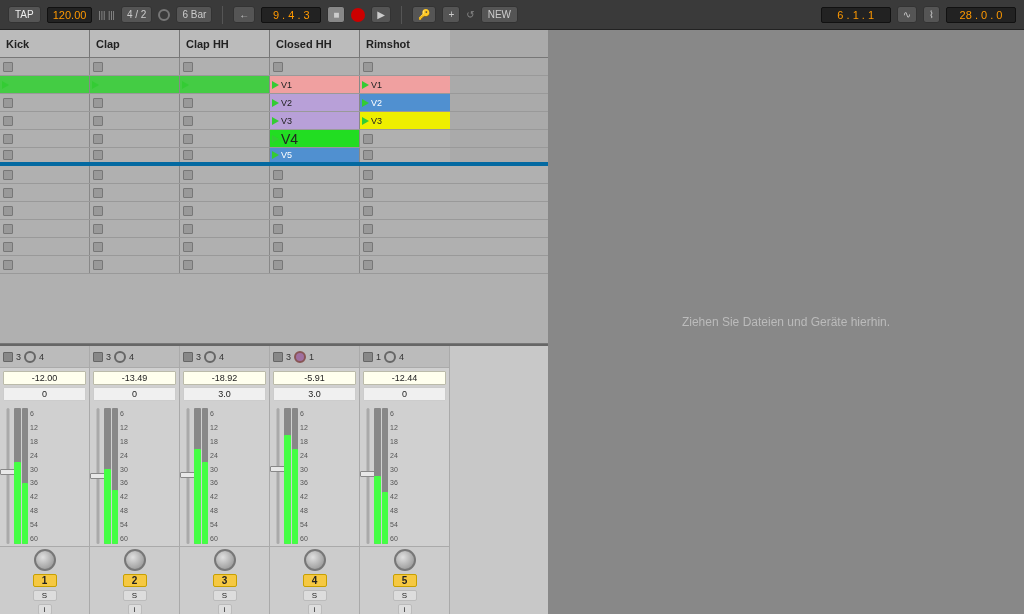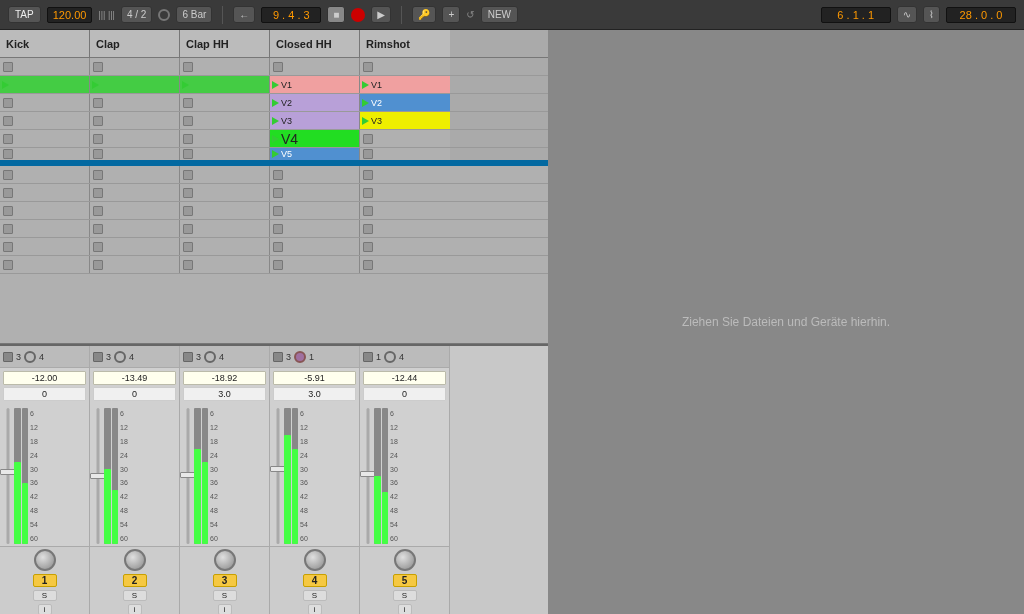--- a/index.html
+++ b/index.html
@@ -469,21 +469,21 @@
             </div>
           <div style="width:90px;border-right:1px solid #888;background:#2d2;display:flex;align-items:center;padding-left:2px;">
             <span class="tri-play"></span>
             <span style="font-size:14px;padding-left:2px;">V4</span>
           </div>
           <div style="width:90px;background:#b0b0b0;display:flex;align-items:center;padding-left:3px;">
               <span style="width:10px;height:10px;background:#999;border:1px solid #777;border-radius:1px;display:inline-block;"></span>
             </div>
         </div>
 
-        <div style="display:flex;height:18px;border-bottom:6px solid #0369a1;">
+        <div style="display:flex;height:18px;border-bottom:4px solid #0369a1;">
           <div style="width:90px;border-right:1px solid #888;background:#b0b0b0;display:flex;align-items:center;padding-left:3px;">
               <span style="width:10px;height:10px;background:#999;border:1px solid #777;border-radius:1px;display:inline-block;"></span>
             </div>
           <div style="width:90px;border-right:1px solid #888;background:#b0b0b0;display:flex;align-items:center;padding-left:3px;">
               <span style="width:10px;height:10px;background:#999;border:1px solid #777;border-radius:1px;display:inline-block;"></span>
             </div>
           <div style="width:90px;border-right:1px solid #888;background:#b0b0b0;display:flex;align-items:center;padding-left:3px;">
               <span style="width:10px;height:10px;background:#999;border:1px solid #777;border-radius:1px;display:inline-block;"></span>
             </div>
           <div style="width:90px;border-right:1px solid #888;background:#5090d0;display:flex;align-items:center;padding-left:2px;">

